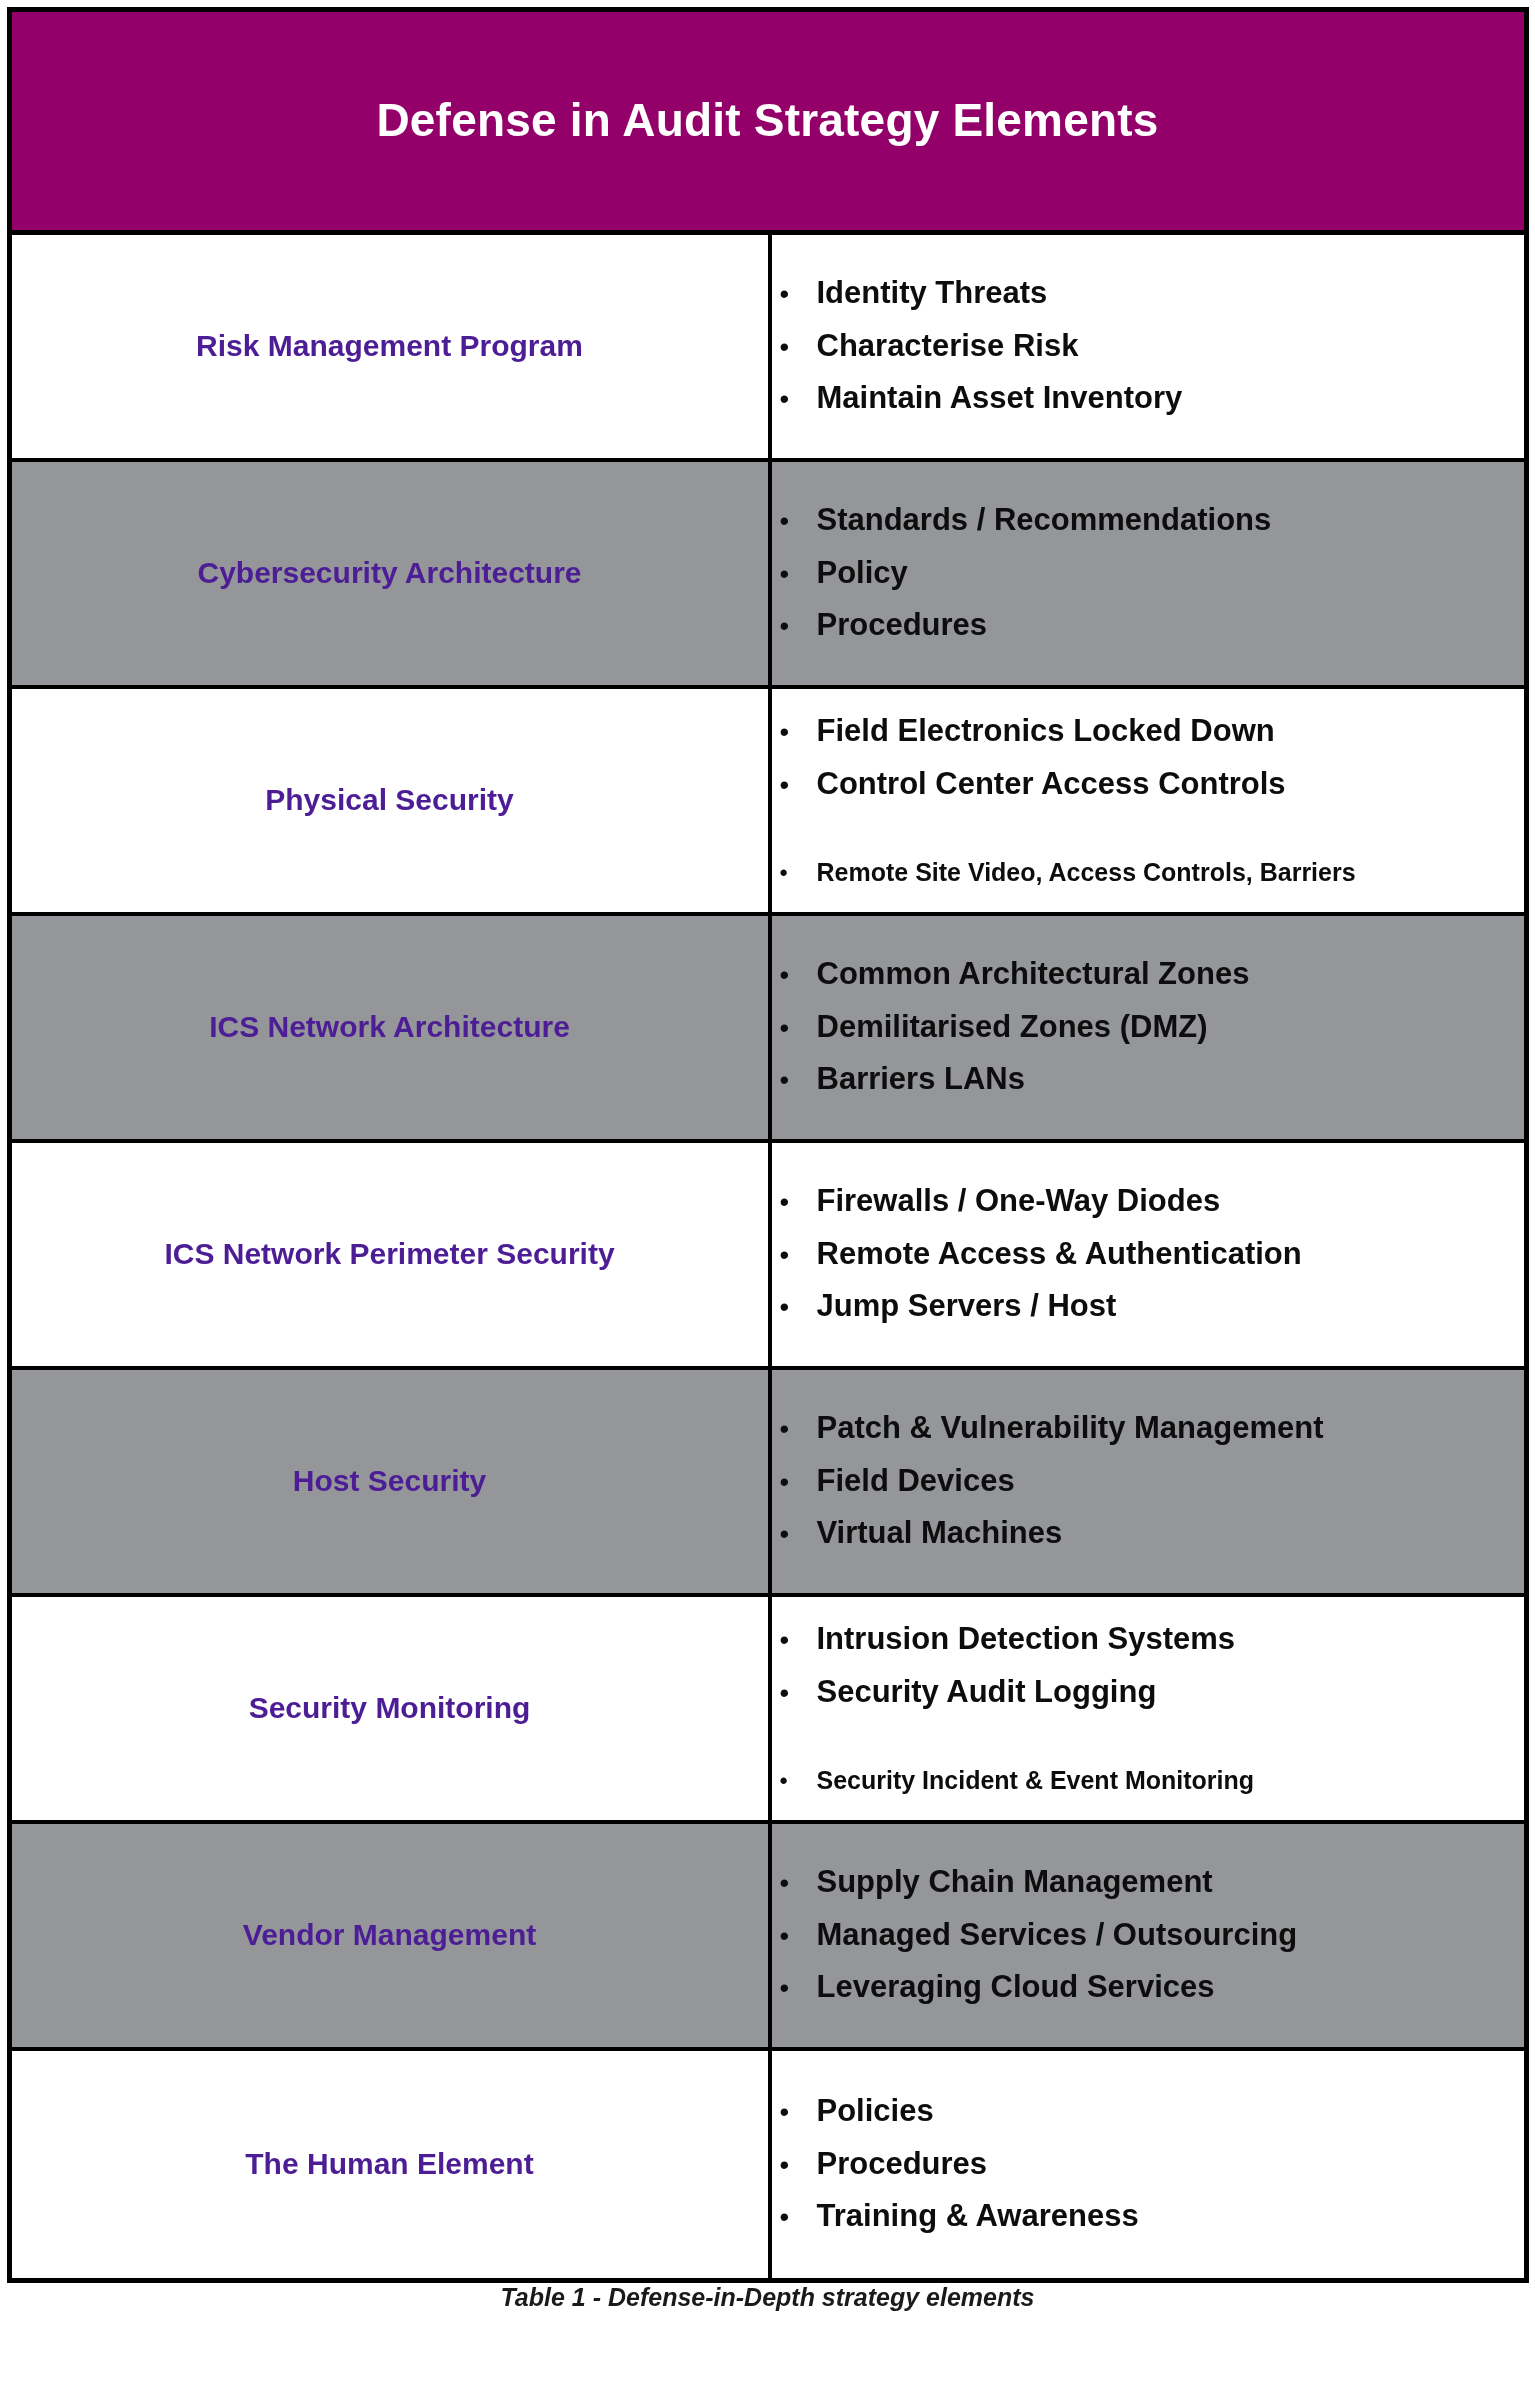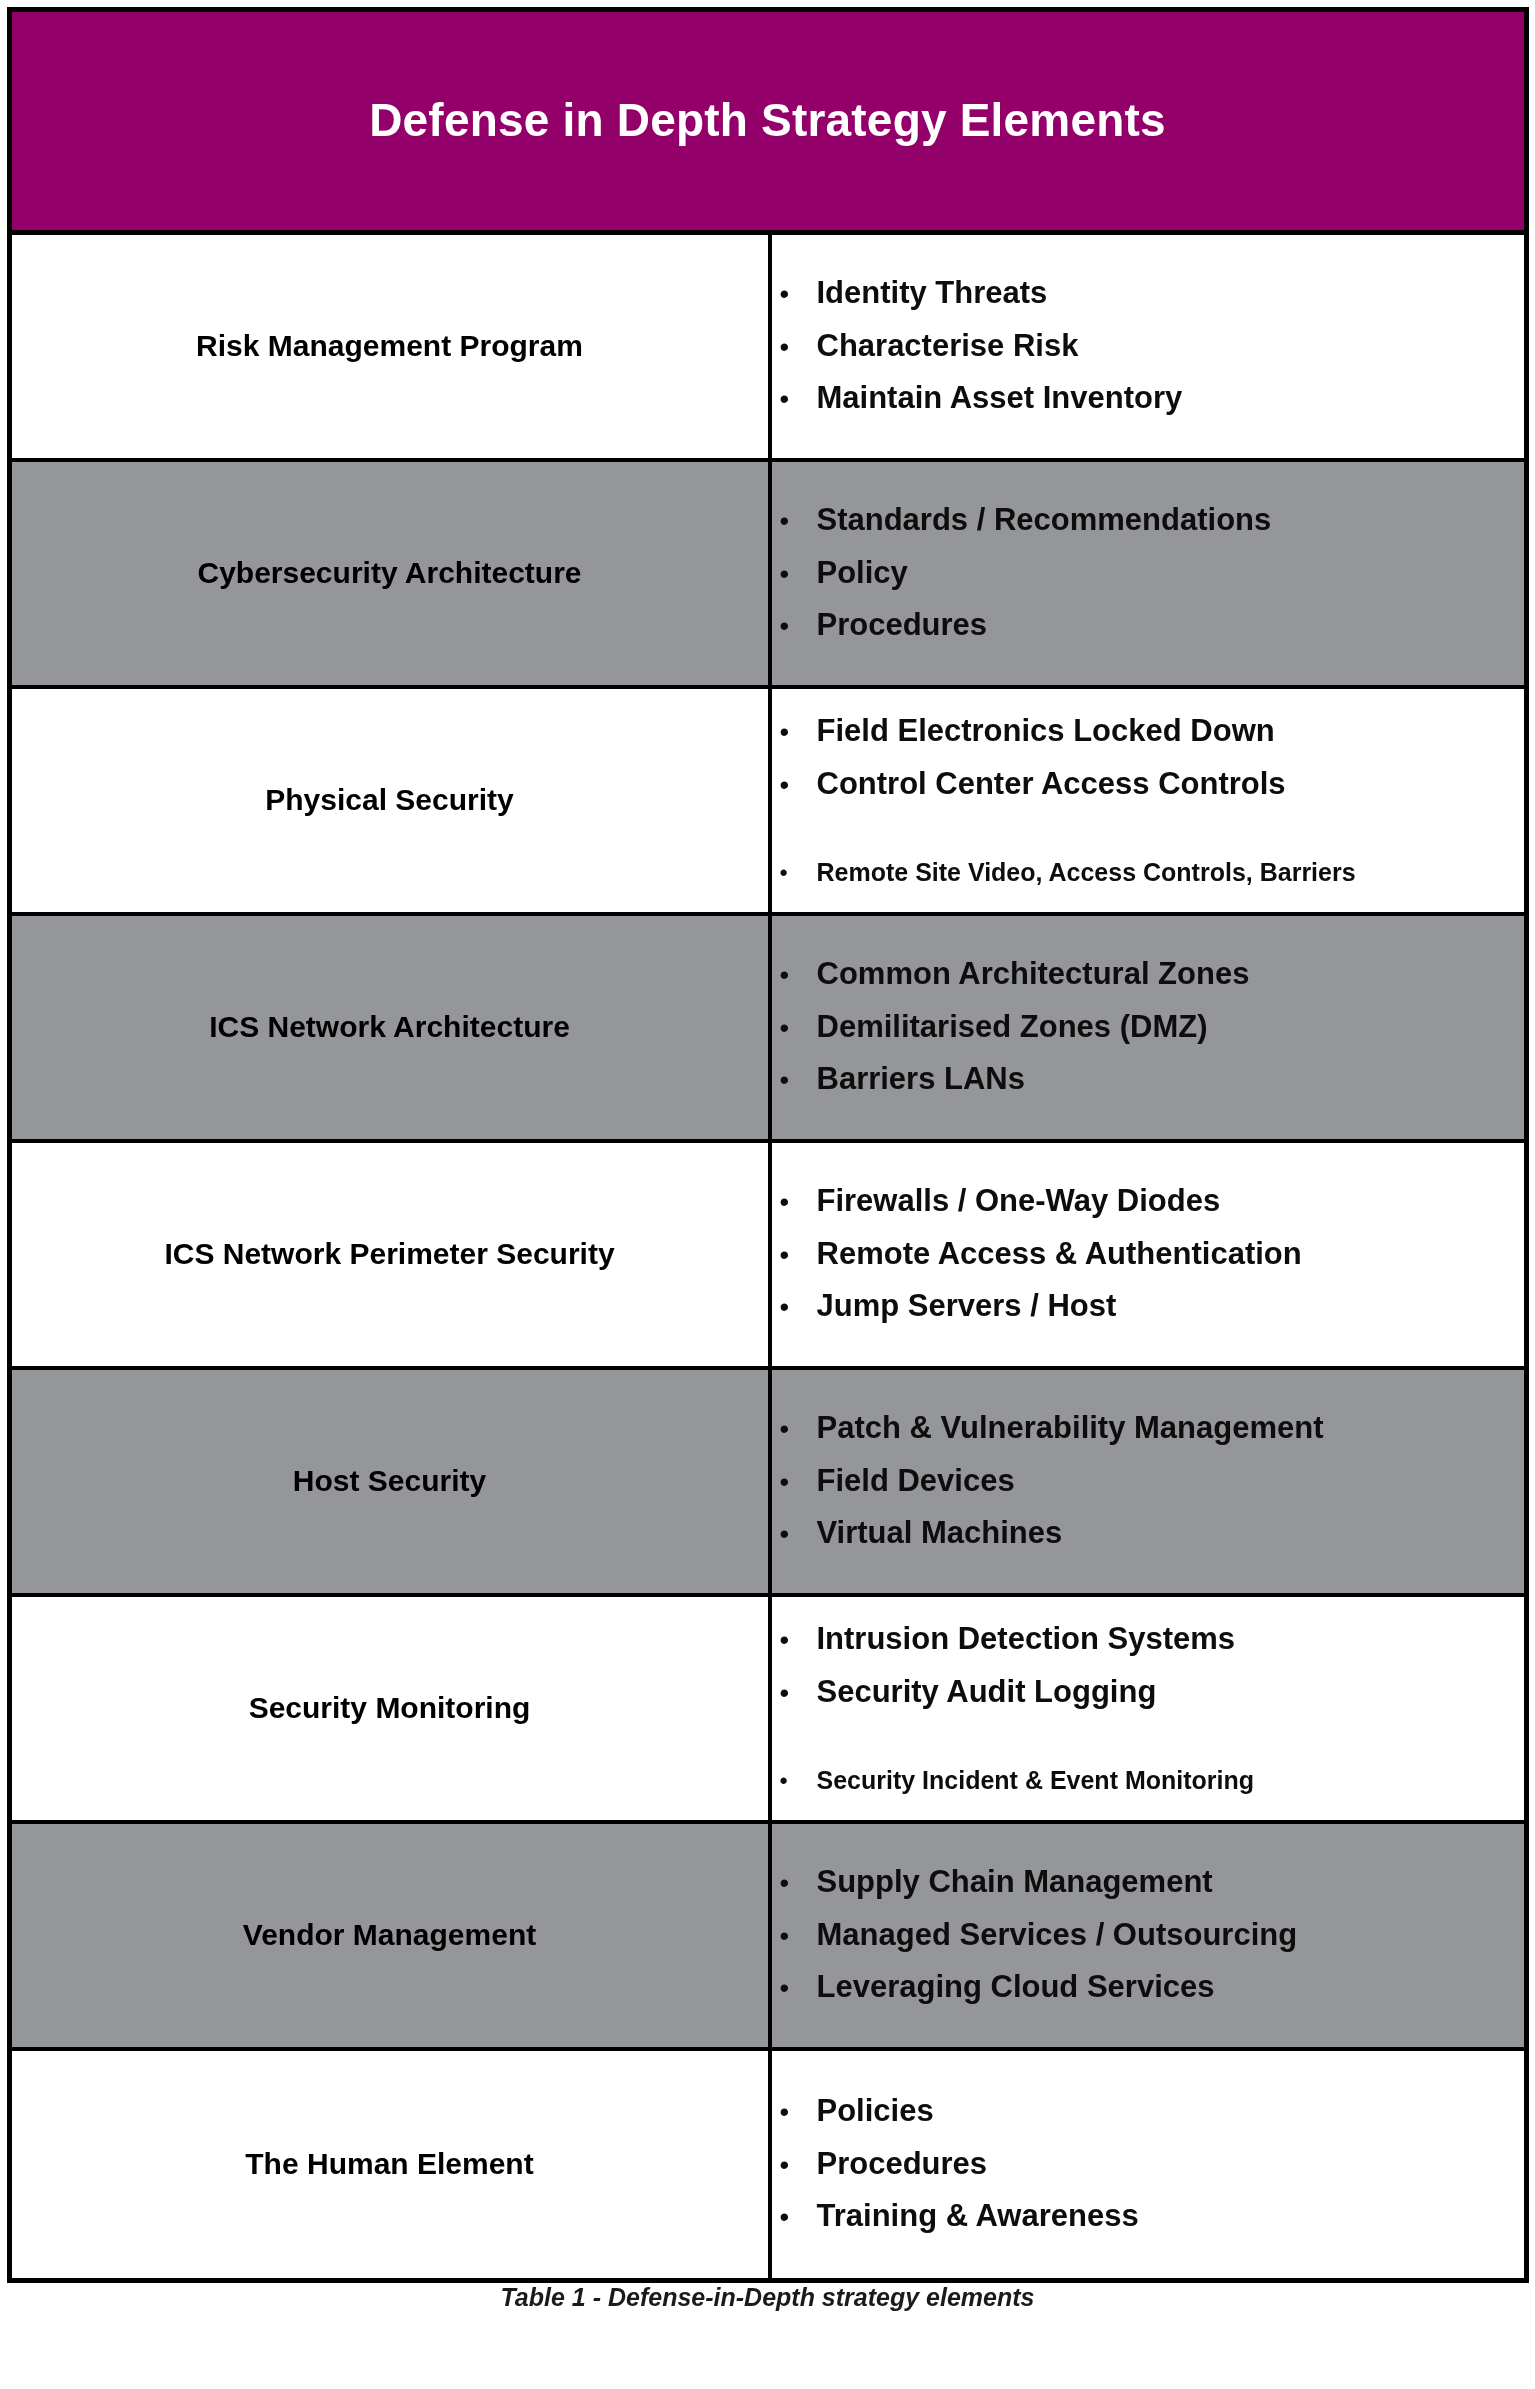--- a/index.html
+++ b/index.html
@@ -75,21 +75,21 @@
     width: 760px;
     min-width: 760px;
     box-sizing: border-box;
     display: flex;
     align-items: center;
     justify-content: center;
     padding: 8px 21px;
     border-right: 4px solid #000000;
   }
   .cell-label .label-text {
-    color: #000000;
+    color: #4c1d95;
     font-size: 30px;
     font-weight: bold;
     text-align: center;
     line-height: 1.15;
   }
 
   .cell-list {
     flex: 1 1 auto;
     box-sizing: border-box;
     display: flex;
@@ -146,21 +146,21 @@
   }
 </style>
 </head>
 <body>
 
 <div id="page">
 
   <div class="table-wrap">
 
     <div class="title-band">
-      <span class="title-text">Defense in Depth Strategy Elements</span>
+      <span class="title-text">Defense in Audit Strategy Elements</span>
     </div>
 
     <div id="rows-host">
         <div class="row plain">
           <div class="cell-label">
             <span class="label-text">Risk Management Program</span>
           </div>
           <div class="cell-list">
             <ul class="bullets">
               <li class="">

